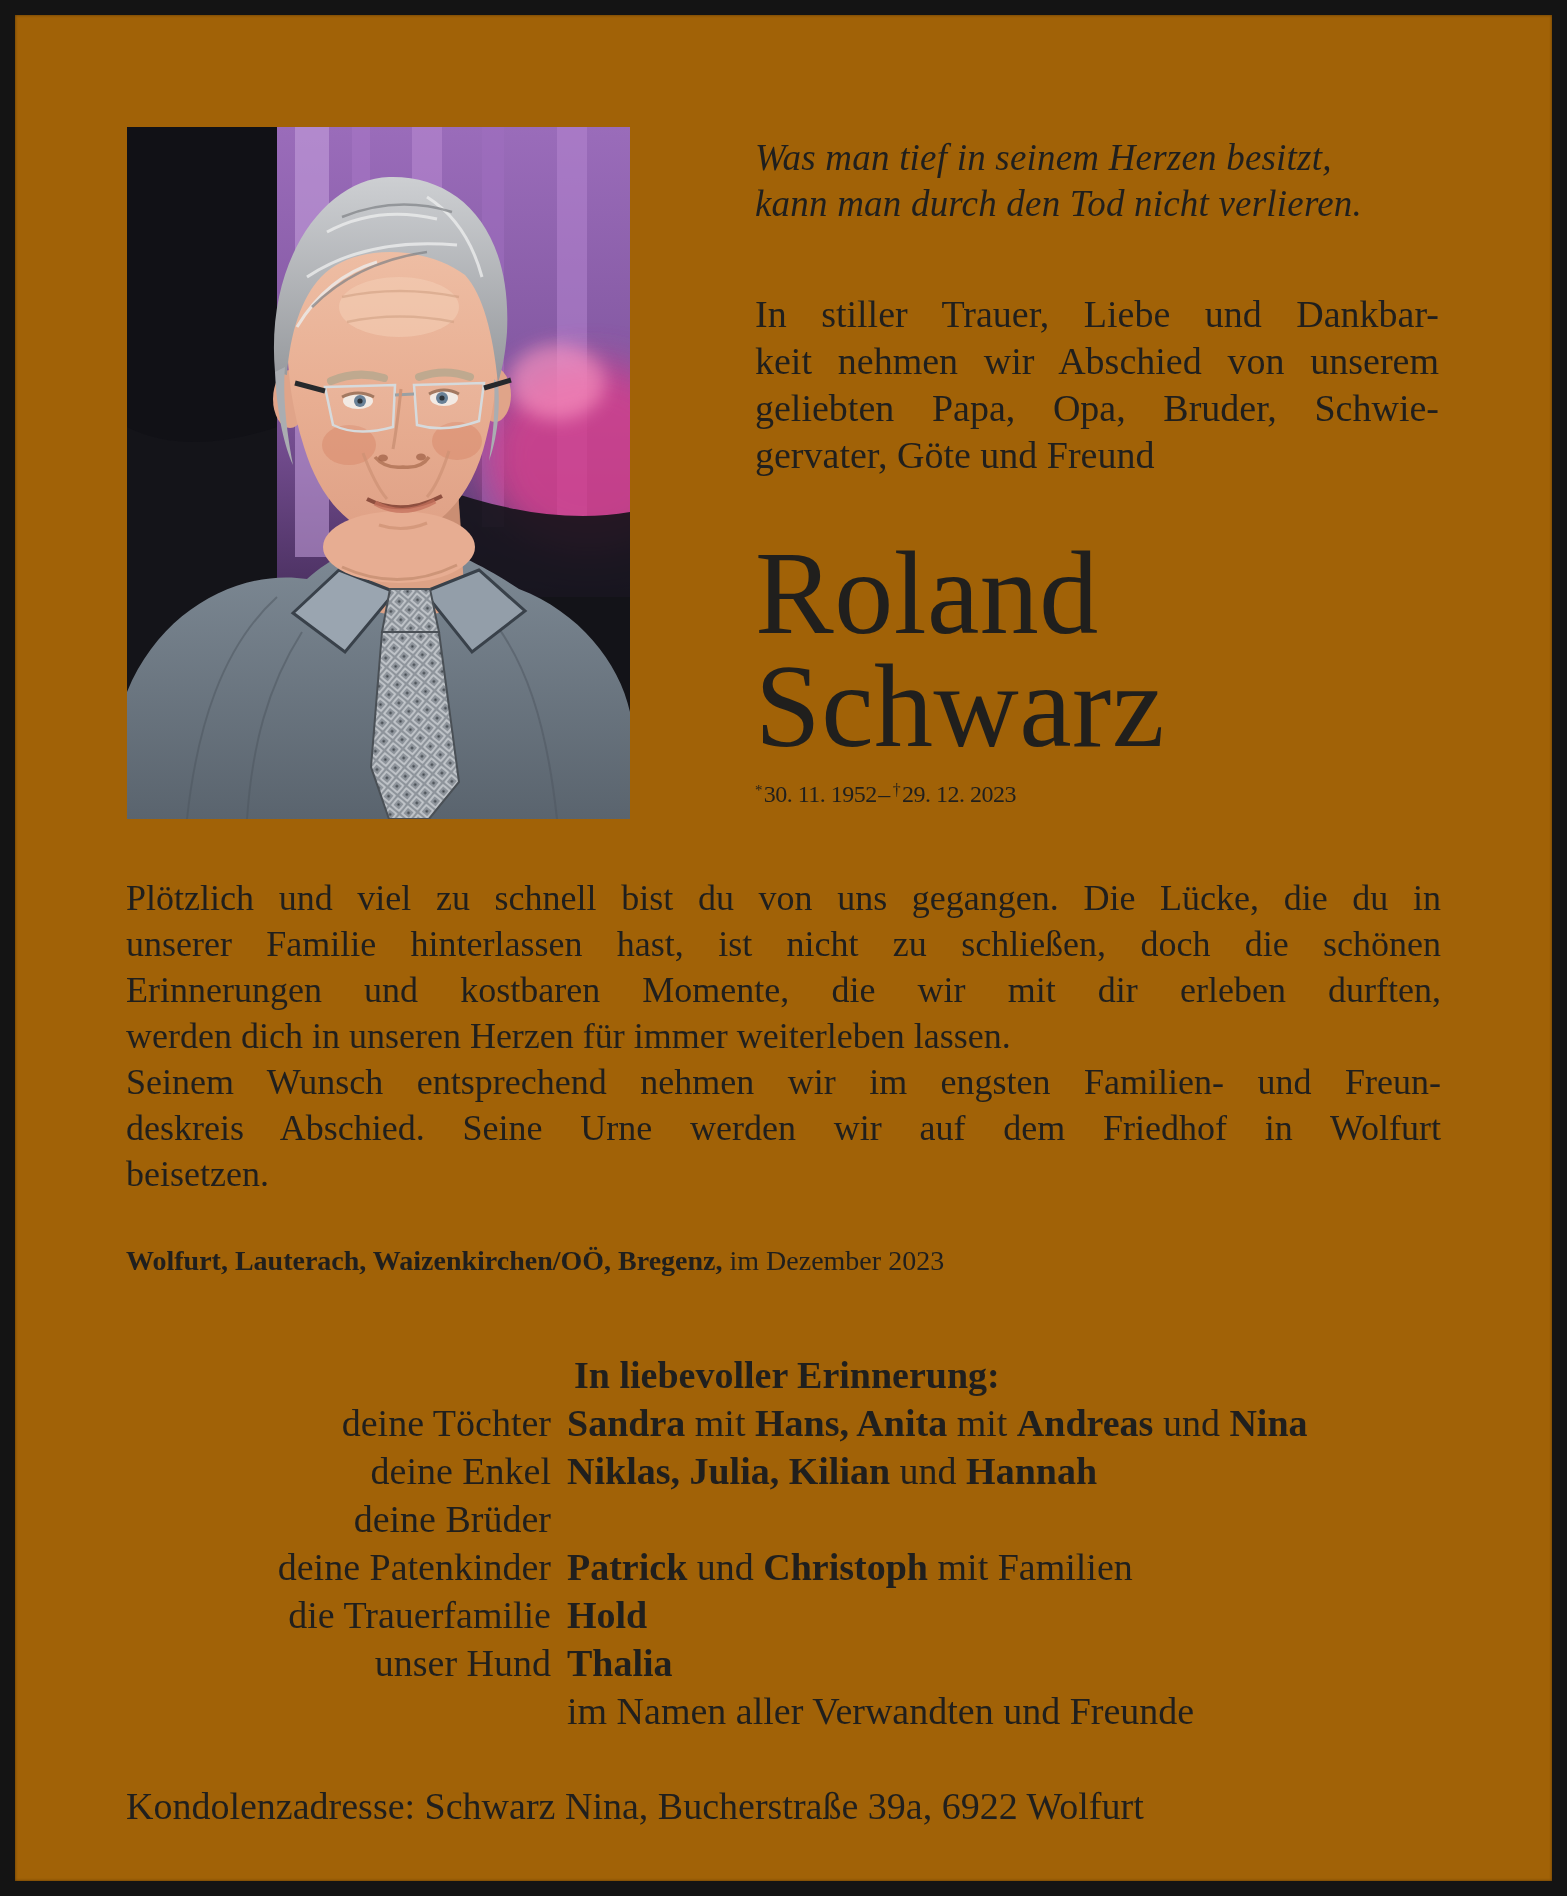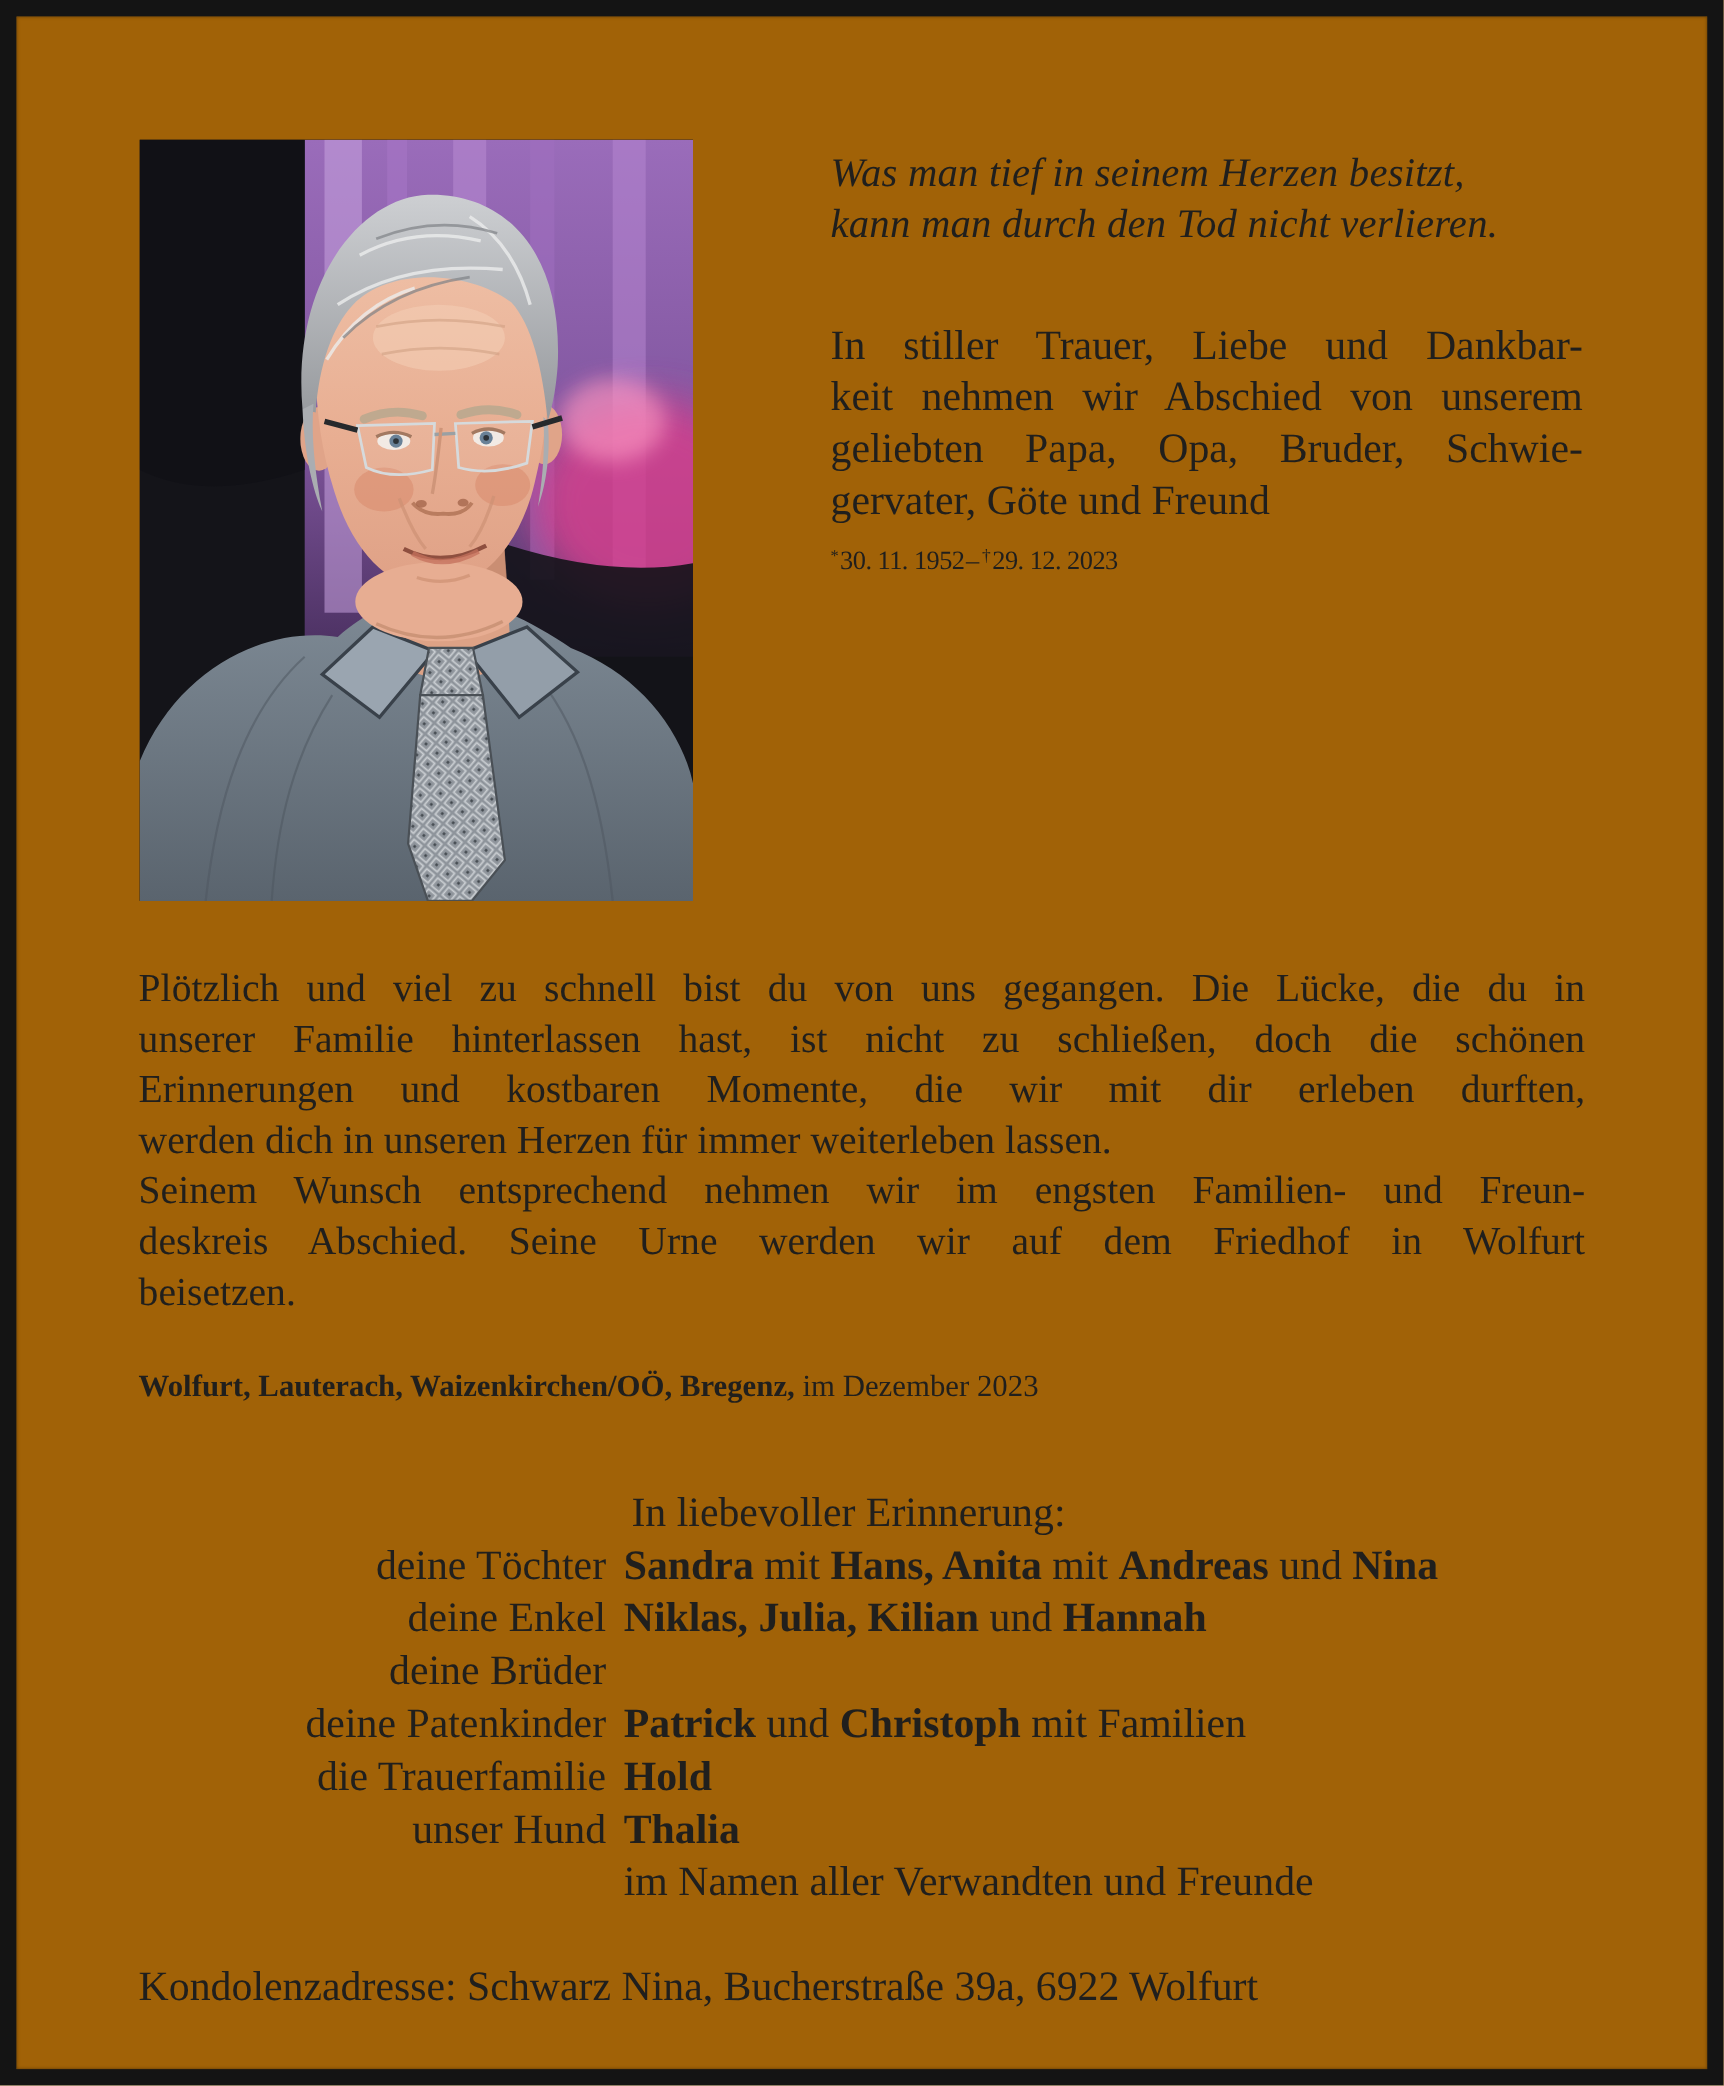--- a/index.html
+++ b/index.html
@@ -31,21 +31,21 @@
   
   .tline{display:block;}
   .tline.just{text-align:justify;text-align-last:justify;}
   
   .main-text{margin-top:56px;font-size:36px;line-height:46px;}
   
   .cities{margin-top:38px;font-size:28px;line-height:52px;font-family:Liberation Serif, serif;}
   .cities .bold{font-weight:700;}
   
   .remembrance{margin-top:64px;font-size:38px;line-height:48px;}
-  .mem-heading{padding-left:448px;}
+  .mem-heading{padding-left:448px;font-weight:bold;}
   .mem-row{display:grid;grid-template-columns:425px 1fr;column-gap:16px;}
   .mem-label{text-align:right;}
   .mem-names{text-align:left;}
   .seg-bold{font-weight:700;font-family:Liberation Serif, serif;}
   
   .condolence{margin-top:46px;font-size:38px;line-height:50px;}
 </style>
 </head>
 <body>
 
@@ -209,20 +209,24 @@
           <span class="tline">kann man durch den Tod nicht verlieren.</span>
         </div>
 
         <div class="intro">
             <div class="tline just">In stiller Trauer, Liebe und Dankbar-</div>
             <div class="tline just">keit nehmen wir Abschied von unserem</div>
             <div class="tline just">geliebten Papa, Opa, Bruder, Schwie-</div>
             <div class="tline">gervater, Göte und Freund</div>
           </div>
 
+        <h1 class="deceased-name">
+          <span class="name-line">Roland</span>
+          <span class="name-line">Schwarz</span>
+        </h1>
 
         <div class="dates">
           <span class="birth-sym">*</span><span>30. 11. 1952</span><span class="dash">–</span><span class="death-sym">†</span><span>29. 12. 2023</span>
         </div>
       </div>
     </div>
 
     <div class="main-text">
         <div class="tline just">Plötzlich und viel zu schnell bist du von uns gegangen. Die Lücke, die du in</div>
         <div class="tline just">unserer Familie hinterlassen hast, ist nicht zu schließen, doch die schönen</div>

